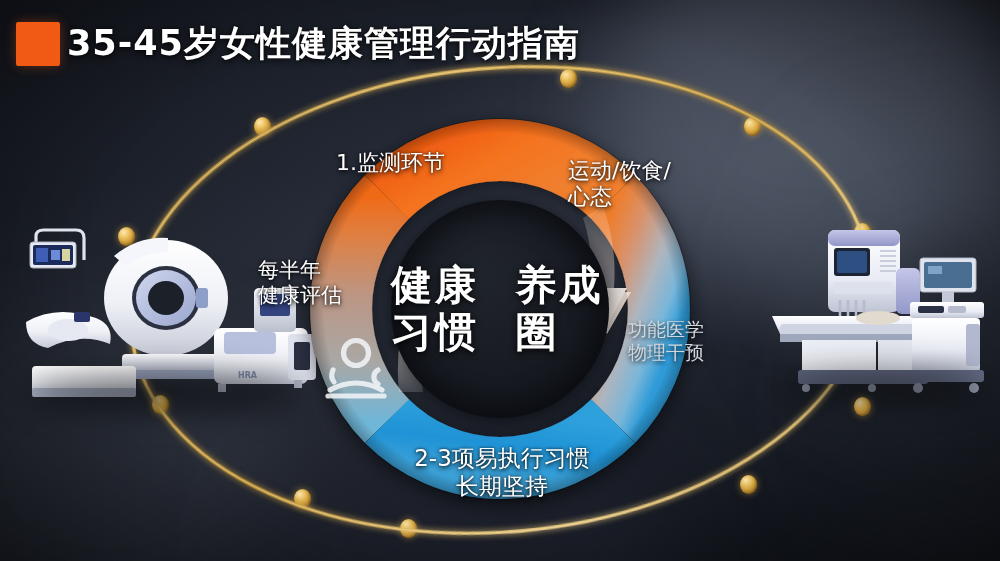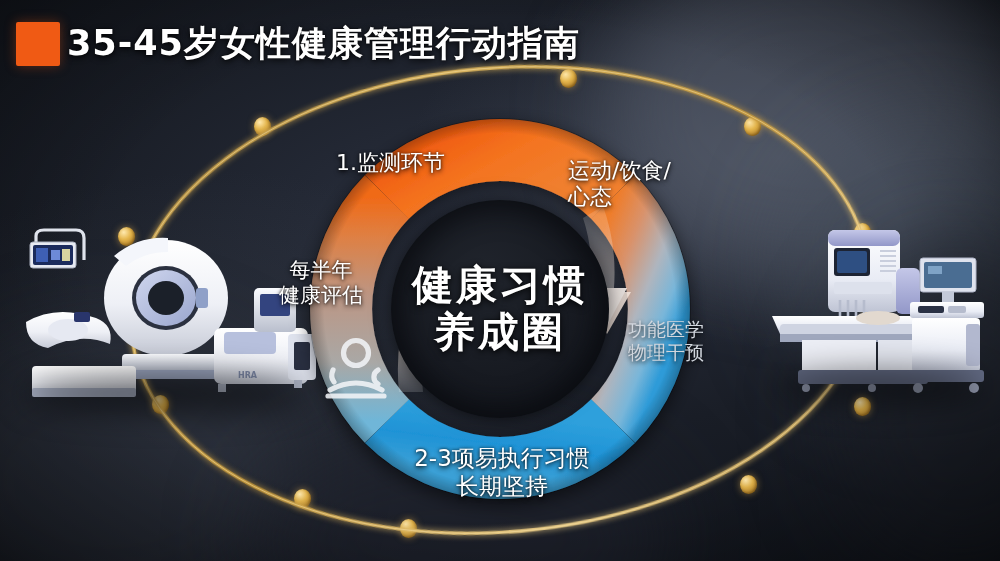--- a/index.html
+++ b/index.html
@@ -57,36 +57,36 @@
     position:absolute; border-radius:50%; filter:blur(16px); background:rgba(0,0,0,.55);
   }
 
   
   #donut-wrap{ position:absolute; left:287px; top:96px; width:426px; height:426px; z-index:20; }
   #donut-hub{
     position:absolute; left:50%; top:50%; transform:translate(-50%,-50%);
     width:218px; height:218px; border-radius:50%;
     background:radial-gradient(circle at 42% 34%, #20242c 0%, #171a21 55%, #0e1117 100%);
     box-shadow:0 0 26px 10px rgba(8,10,14,.75) inset, 0 0 20px rgba(0,0,0,.6);
-    display:flex; flex-direction:column; align-items:center; justify-content:center;
+    display:flex; align-items:center; justify-content:center;
   }
   .hub-line{
     color:#fff; font-size:41px; font-weight:bold; letter-spacing:3px; line-height:1.14;
     text-shadow:0 2px 7px rgba(0,0,0,.9), 0 0 2px rgba(0,0,0,.8);
   }
 
   
   .ringlabel{
     position:absolute; z-index:30; color:#fff; font-weight:normal; text-align:center;
     line-height:1.2; white-space:pre-line;
     text-shadow:0 2px 5px rgba(0,0,0,.85), 0 0 3px rgba(0,0,0,.75);
   }
   #lbl-monitor{ left:336px; top:150px; width:160px; font-size:22px; text-align:left; }
   #lbl-lifestyle{ left:568px; top:158px; width:150px; font-size:22px; text-align:left; }
-  #lbl-assess{ left:258px; top:258px; width:126px; font-size:21px; text-align:center; }
+  #lbl-assess{ left:258px; top:258px; width:126px; font-size:21px; text-align:left; }
   #lbl-habits{ left:378px; top:422px; width:248px; font-size:23px;margin-top:23px; }
   #lbl-functional{
     left:628px; top:318px; width:150px; font-size:19px; font-weight:normal; text-align:left;
     color:#d2d7de; text-shadow:0 2px 4px rgba(0,0,0,.8);
   }
 
   
   #icon-meditate{ position:absolute; left:320px; top:334px; z-index:31; opacity:.92; }
 </style>
 </head>

